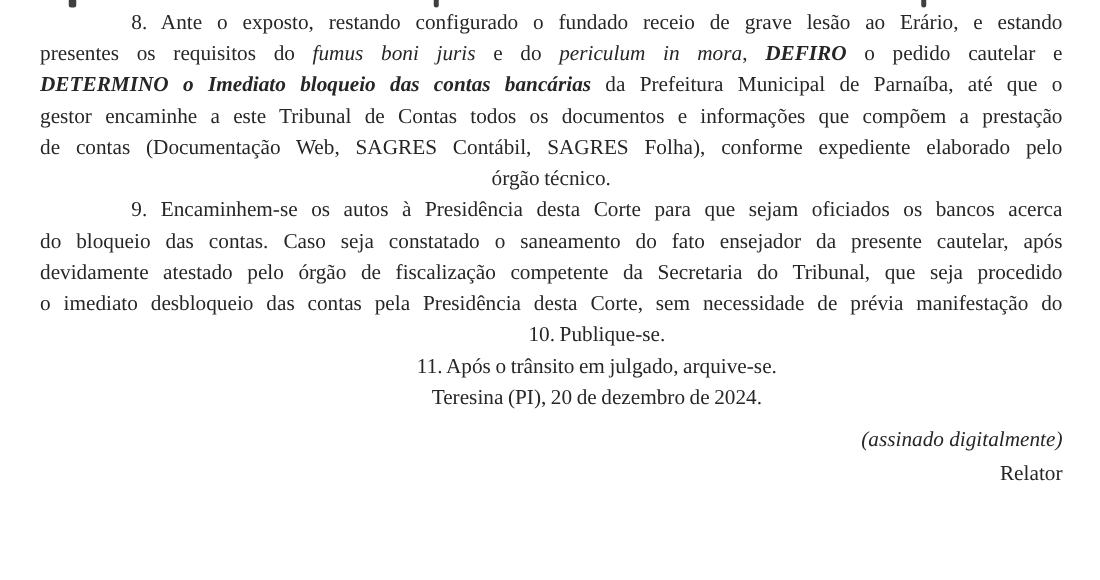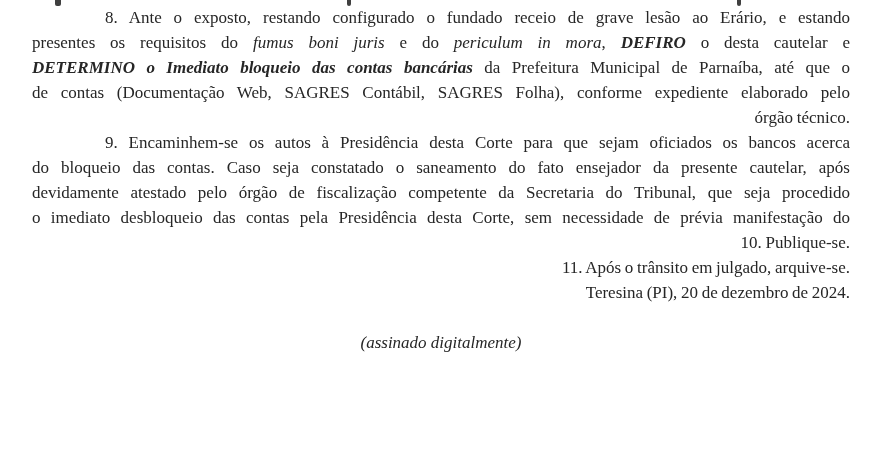--- a/index.html
+++ b/index.html
@@ -24,30 +24,30 @@
     max-height: 25px;
     overflow: hidden;
     word-spacing: -0.6px;
     white-space: normal;
   }
   .line.justify {
     text-align: justify;
     text-align-last: justify;
   }
   .line.left {
-    text-align: right;
+    text-align: center;
   }
   .line.indent {
     text-indent: 73px;
   }
   .b { font-weight: bold; font-style: italic; }
   .i { font-style: italic; }
   .signature {
-    margin-top: 24px;
-    text-align: center;
+    margin-top: 8px;
+    text-align: right;
   }
   .sig-line {
     font-size: 17px;
     line-height: 27px;
   }
   
   .frag {
     position: absolute;
     top: 0;
     width: 4px;
@@ -63,30 +63,32 @@
 <body>
 
 <div class="frag frag-1"></div>
 <div class="frag frag-2"></div>
 <div class="frag frag-3"></div>
 
 <div class="doc">
 
   <div>
       <div class="line justify indent"><span>8. Ante o exposto, restando configurado o fundado receio de grave lesão ao Erário, e estando</span></div>
-      <div class="line justify"><span>presentes os requisitos do </span><span class="i">fumus boni juris</span><span> e do </span><span class="i">periculum in mora</span><span>, </span><span class="b">DEFIRO</span><span> o desta cautelar e</span></div>
+      <div class="line justify"><span>presentes os requisitos do </span><span class="i">fumus boni juris</span><span> e do </span><span class="i">periculum in mora</span><span>, </span><span class="b">DEFIRO</span><span> o pedido cautelar e</span></div>
       <div class="line justify"><span class="b">DETERMINO o Imediato bloqueio das contas bancárias</span><span> da Prefeitura Municipal de Parnaíba, até que o</span></div>
+      <div class="line justify"><span>gestor encaminhe a este Tribunal de Contas todos os documentos e informações que compõem a prestação</span></div>
       <div class="line justify"><span>de contas (Documentação Web, SAGRES Contábil, SAGRES Folha), conforme expediente elaborado pelo</span></div>
       <div class="line left"><span>órgão técnico.</span></div>
       <div class="line justify indent"><span>9. Encaminhem-se os autos à Presidência desta Corte para que sejam oficiados os bancos acerca</span></div>
       <div class="line justify"><span>do bloqueio das contas. Caso seja constatado o saneamento do fato ensejador da presente cautelar, após</span></div>
       <div class="line justify"><span>devidamente atestado pelo órgão de fiscalização competente da Secretaria do Tribunal, que seja procedido</span></div>
       <div class="line justify"><span>o imediato desbloqueio das contas pela Presidência desta Corte, sem necessidade de prévia manifestação do</span></div>
       <div class="line left indent"><span>10. Publique-se.</span></div>
       <div class="line left indent"><span>11. Após o trânsito em julgado, arquive-se.</span></div>
       <div class="line left indent"><span>Teresina (PI), 20 de dezembro de 2024.</span></div>
     </div>
 
   <div class="signature">
     <div class="sig-line i">(assinado digitalmente)</div>
+    <div class="sig-line">Relator</div>
   </div>
 
 </div>
 
 </body></html>

